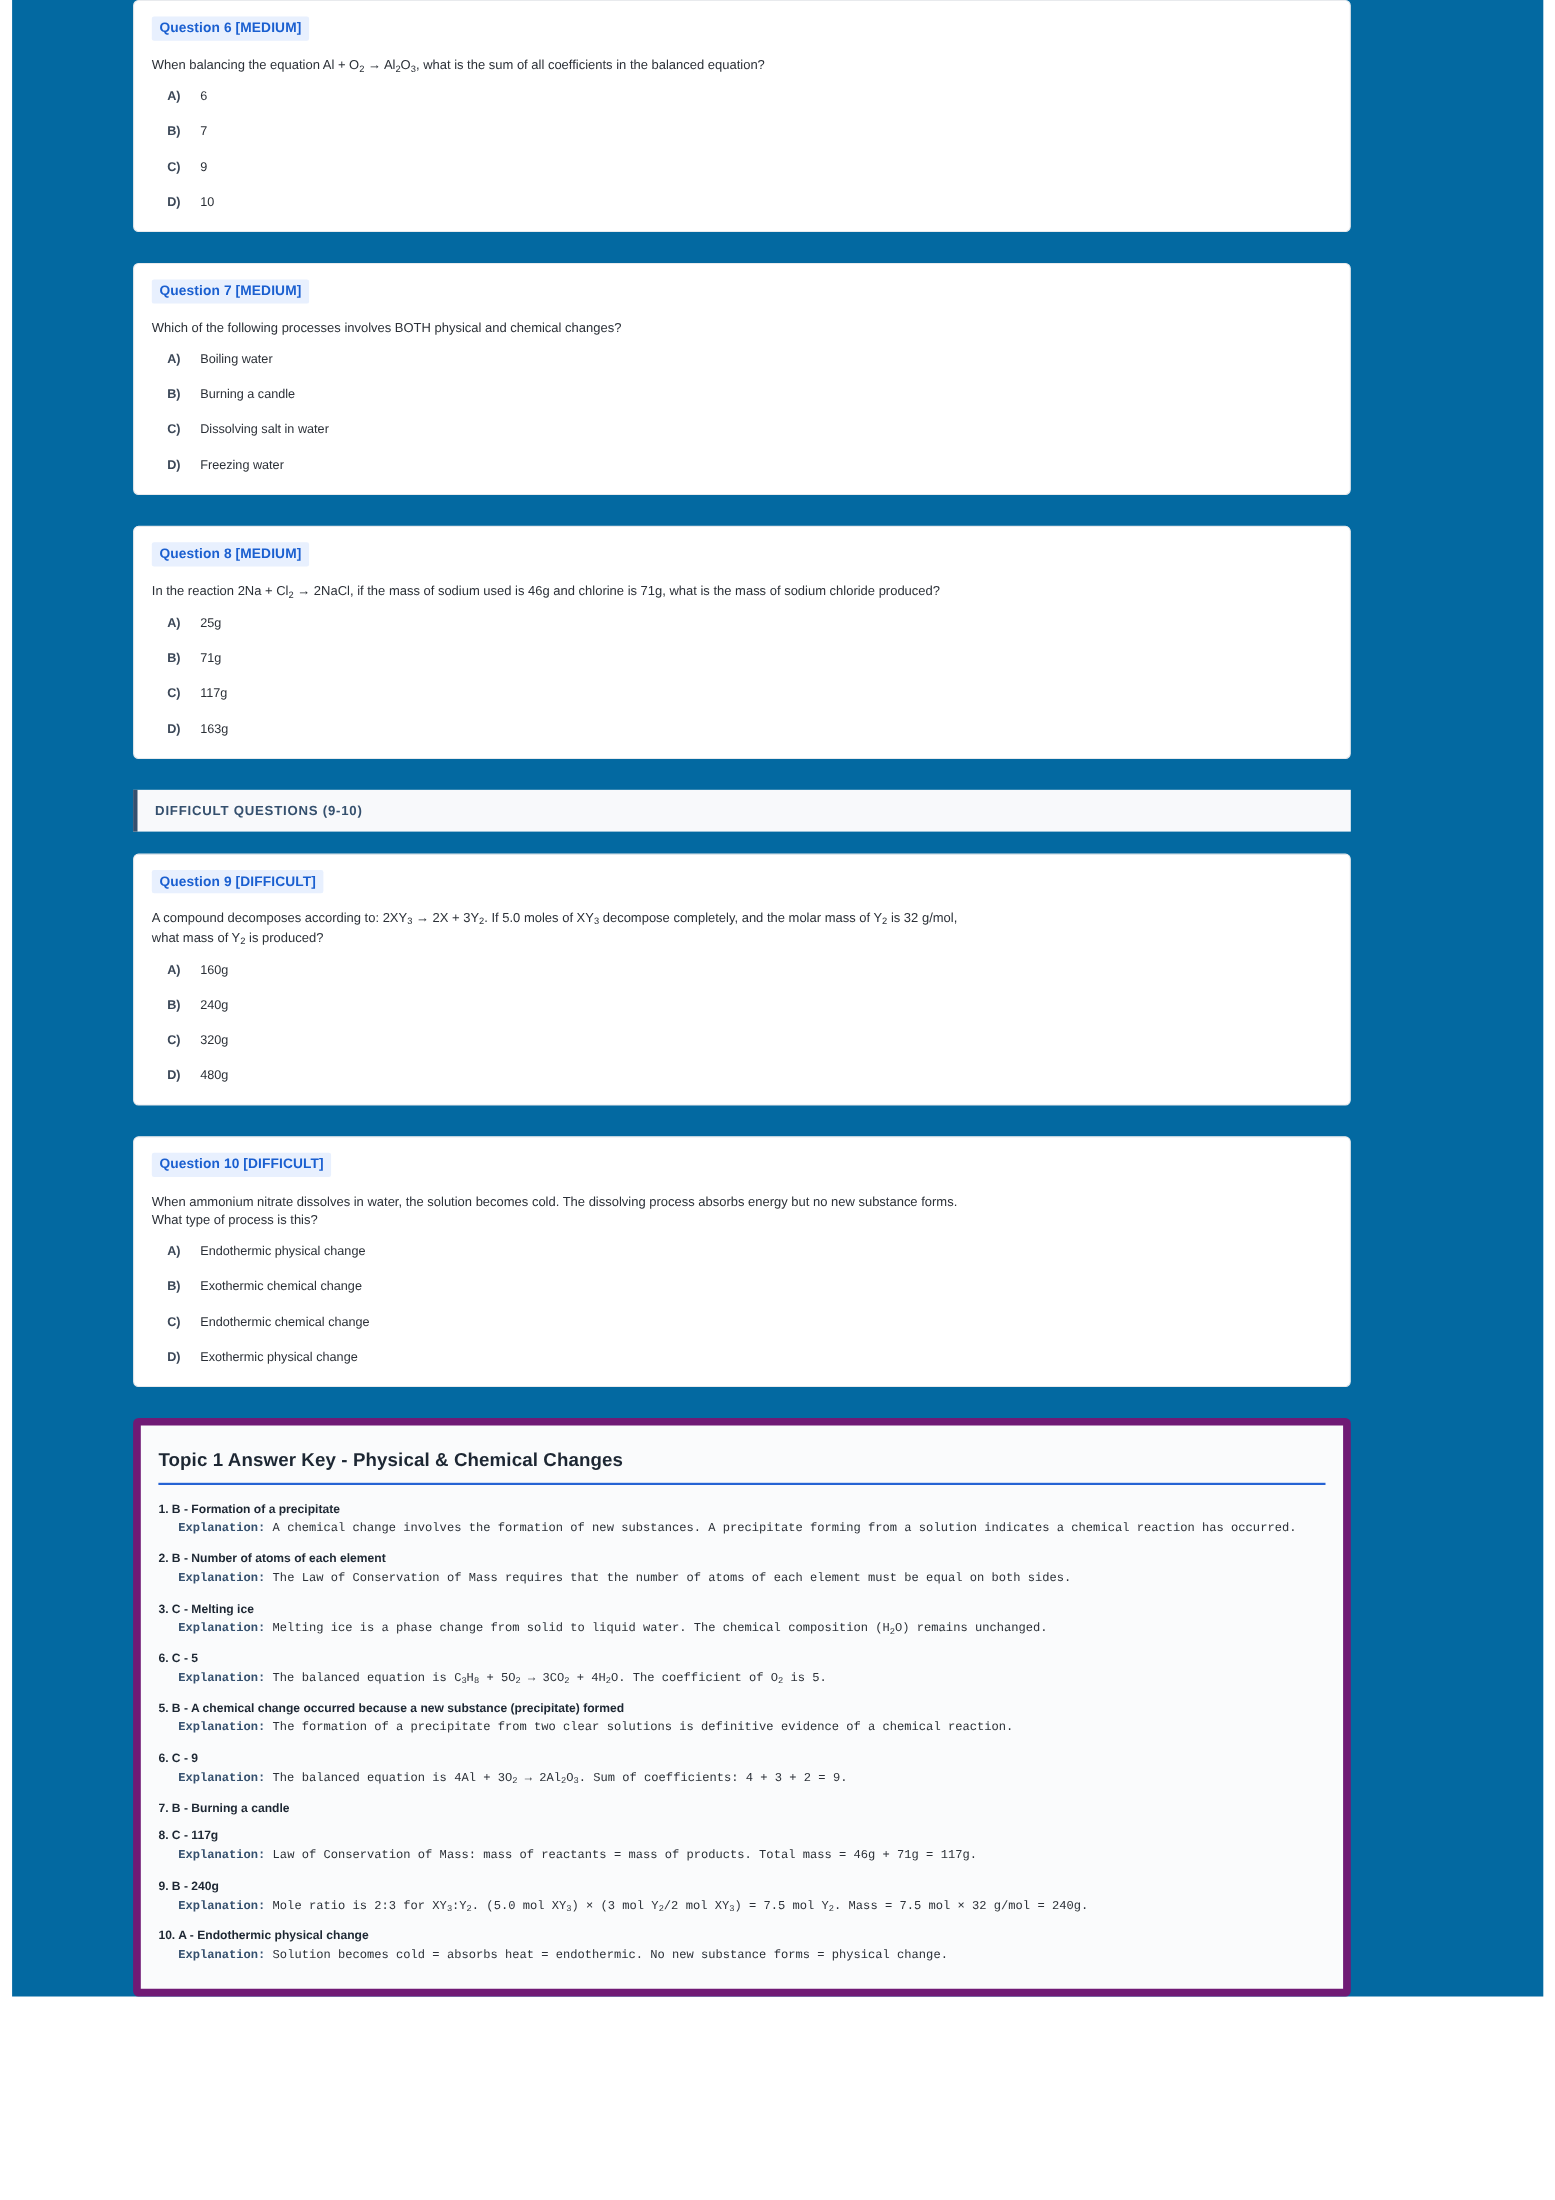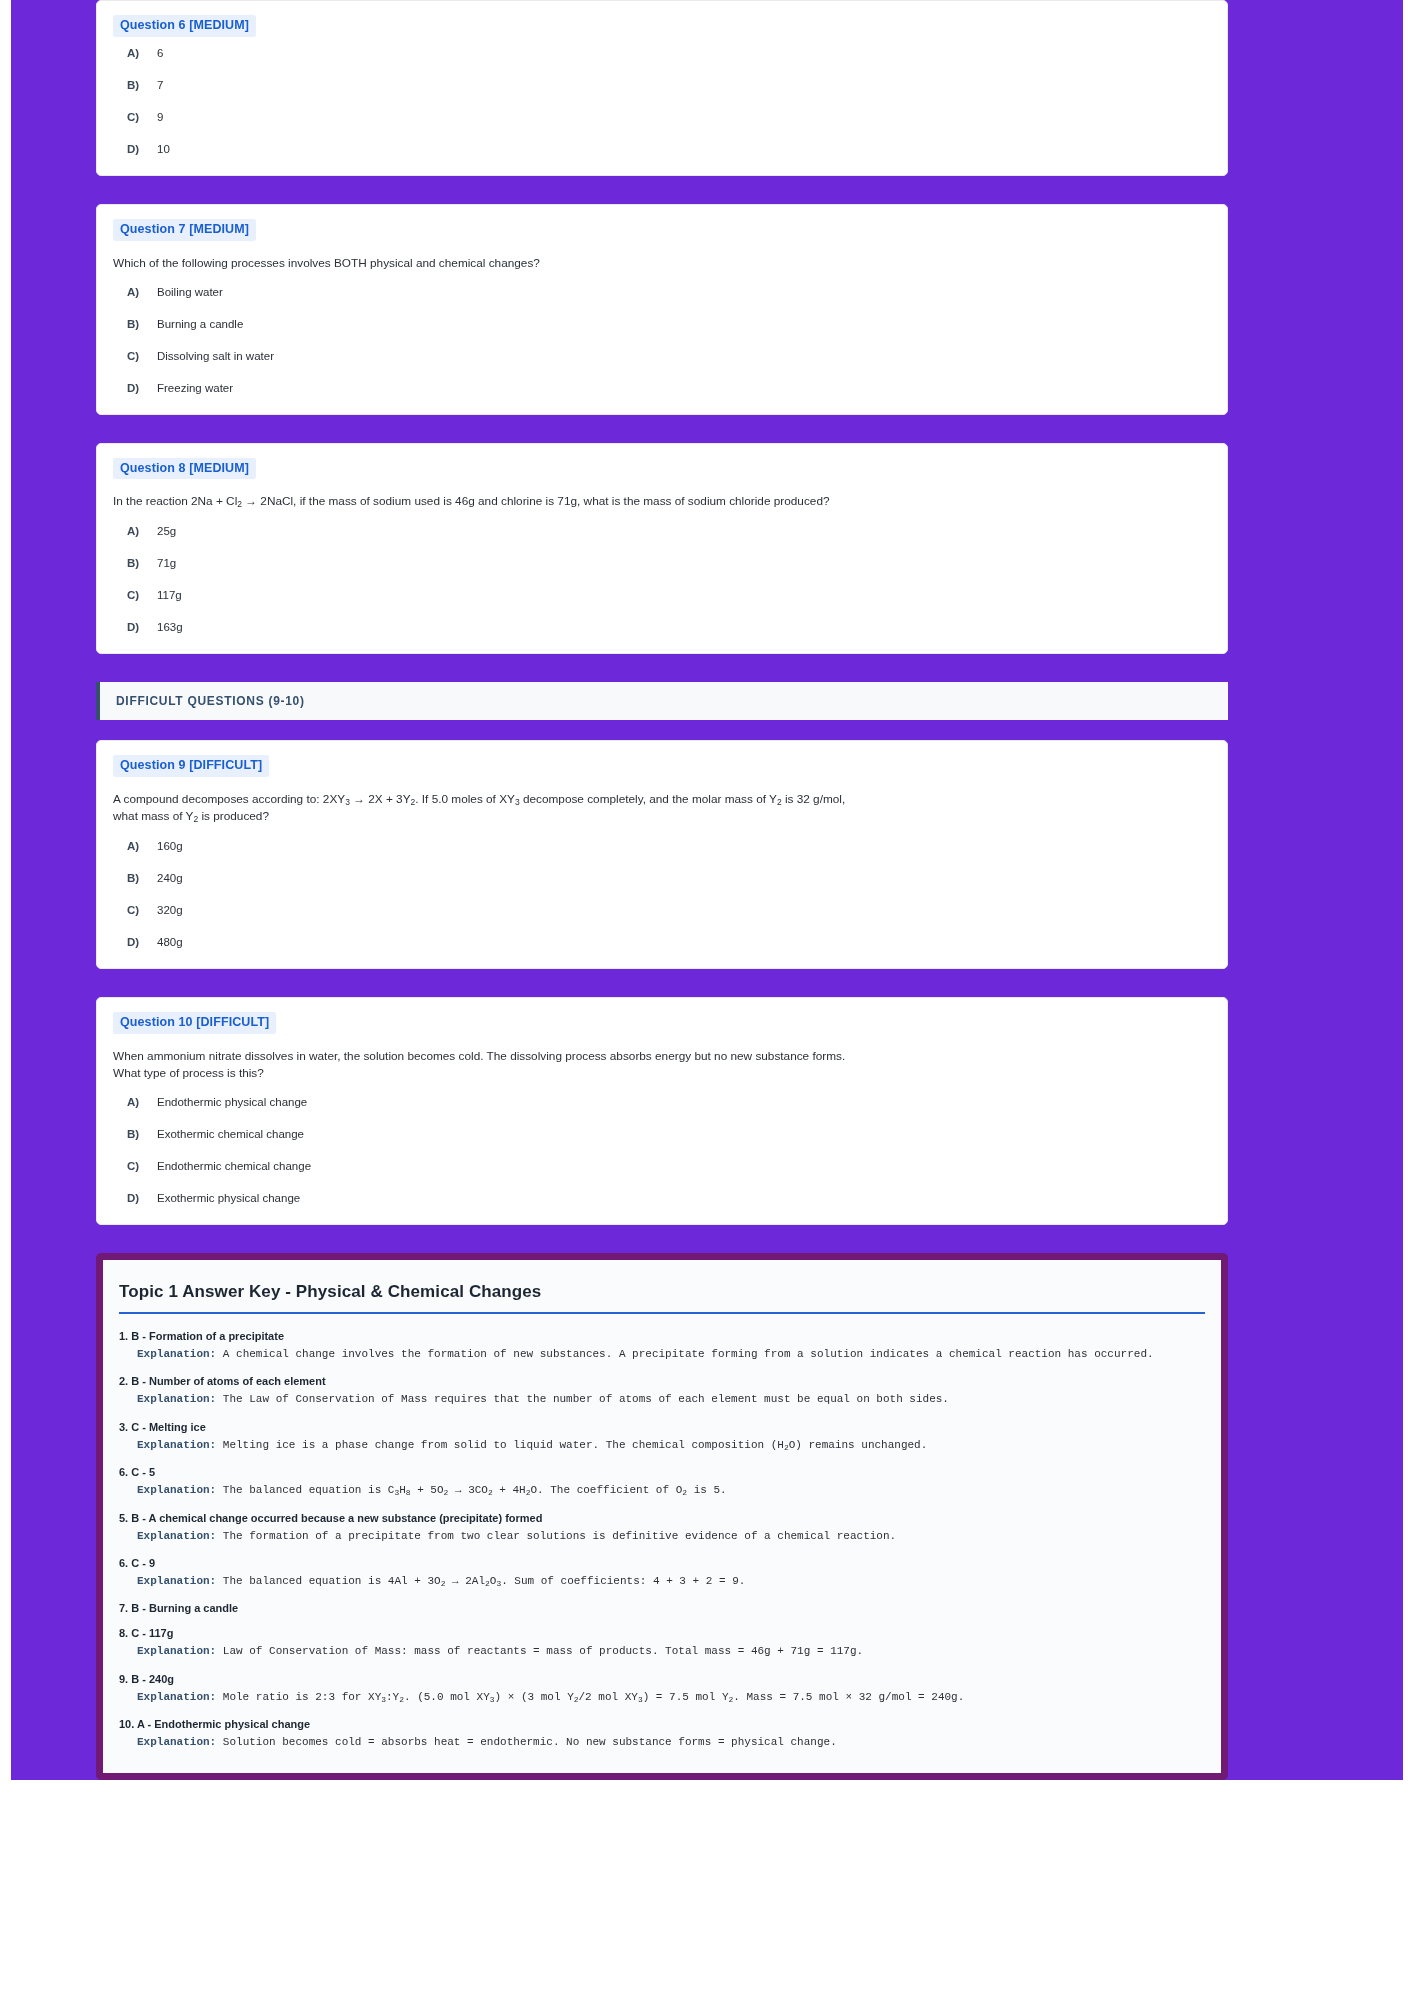--- a/index.html
+++ b/index.html
@@ -15,23 +15,23 @@
   }
   .page {
     width: 1414px;
     box-sizing: border-box;
     padding: 0;
     background: #ffffff;
   }
   .sheet {
     margin: 0 auto;
     width: 1392px;
-    background: #6d28d9;
-    box-sizing: border-box;
-    padding: 0 175px 0 85px;
+    background: #0369a1;
+    box-sizing: border-box;
+    padding: 0 175px 0 110px;
   }
 
   
   .qcard {
     border: 1px solid #e8eaed;
     border-radius: 5px;
     background: #ffffff;
     padding: 14px 16px 20px 16px;
     margin-bottom: 28px;
     box-sizing: border-box;
@@ -134,20 +134,21 @@
   sub { font-size: .72em; vertical-align: -.28em; }
 </style>
 </head>
 <body>
 
 <div class="page">
   <div class="sheet">
 
     <div class="qcard first">
       <div class="qbadge">Question 6 [MEDIUM]</div>
+      <div class="qtext">When balancing the equation Al + O<sub>2</sub> → Al<sub>2</sub>O<sub>3</sub>, what is the sum of all coefficients in the balanced equation?</div>
       <div class="opts">
         <div class="opt">
             <span class="optlabel">A)</span>
             <span class="opttext">6</span>
           </div>
         <div class="opt">
             <span class="optlabel">B)</span>
             <span class="opttext">7</span>
           </div>
         <div class="opt">

